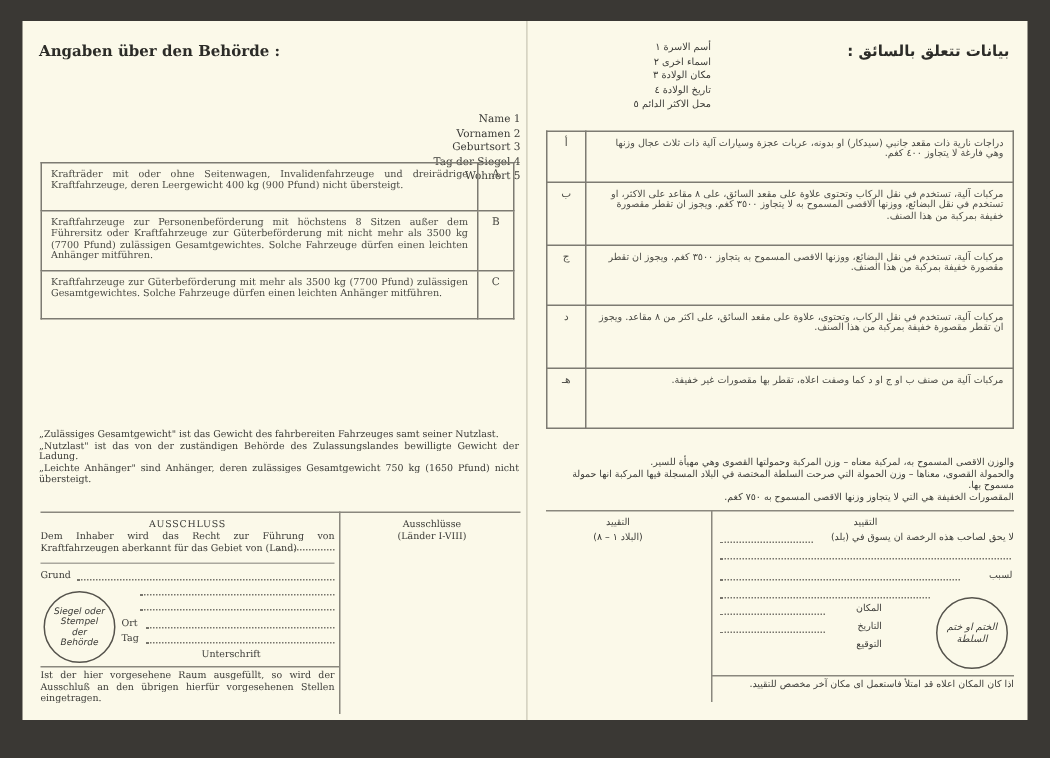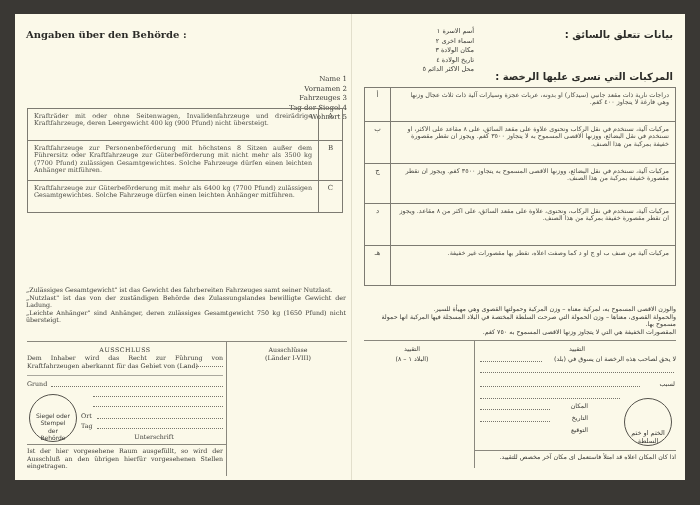--- a/index.html
+++ b/index.html
@@ -13,51 +13,51 @@
   .tiny { font-size: 6.3px; line-height: 7.5px; }
   .rtl { direction: rtl; text-align: right; font-family: "DejaVu Sans", sans-serif; }
   .pers-list { text-align: right; font-size: 7px; line-height: 9.6px; }
   .pers-list-r { text-align: right; font-size: 6.5px; line-height: 9.6px; direction: rtl; font-family: "DejaVu Sans", sans-serif; }
   table.cats { border-collapse: collapse; position: absolute; }
   table.cats td { border: 1px solid #7d7b72; vertical-align: top; font-size: 6.4px; line-height: 7.4px; padding: 4px 6px; color: #4a4a44; }
   table.cats td.letter { text-align: center; font-size: 7px; width: 24px; }
   .rule { position: absolute; height: 1px; background: #8a887e; }
   .vrule { position: absolute; width: 1px; background: #8a887e; }
   .dots { position: absolute; border-bottom: 1px dotted #77756c; height: 1px; }
-  .stamp { position: absolute; border: 1.3px solid #55534c; border-radius: 50%; display: flex; align-items: flex-end; justify-content: center; text-align: center; }
+  .stamp { position: absolute; border: 1.3px solid #55534c; border-radius: 50%; display: flex; align-items: center; justify-content: center; text-align: center; font-style: italic; }
   .center { text-align: center; }
   .just { text-align: justify; }
 </style>
 </head>
 <body>
 
 <div class="page page-left">
   <div class="abs h-title" style="left:11px; top:15px;">Angaben über den Behörde :</div>
 
   <div class="abs pers-list" style="right:4px; top:24px; width:140px;margin-top:37px;">
     <div><span>Name</span> <span>1</span></div>
     <div><span>Vornamen</span> <span>2</span></div>
-    <div><span>Fahrzeuges</span> <span>3</span></div>
+    <div><span>Geburtsort</span> <span>3</span></div>
     <div><span>Tag der Siegel</span> <span>4</span></div>
     <div><span>Wohnort</span> <span>5</span></div>
   </div>
 
 
   <table class="cats" style="left:12px; top:94px; width:316px;">
     <tbody>
         <tr style="height:32px;">
       <td class="just">Krafträder mit oder ohne Seitenwagen, Invalidenfahrzeuge und dreirädrige Kraftfahrzeuge, deren Leergewicht 400 kg (900 Pfund) nicht übersteigt.</td>
       <td class="letter">A</td>
     </tr>
     <tr style="height:40px;margin-left:14px;">
       <td class="just">Kraftfahrzeuge zur Personenbeförderung mit höchstens 8 Sitzen außer dem Führersitz oder Kraftfahrzeuge zur Güterbeförderung mit nicht mehr als 3500 kg (7700 Pfund) zulässigen Gesamtgewichtes. Solche Fahrzeuge dürfen einen leichten Anhänger mitführen.</td>
       <td class="letter">B</td>
     </tr>
     <tr style="height:32px;">
-      <td class="just">Kraftfahrzeuge zur Güterbeförderung mit mehr als 6400 kg (7700 Pfund) zulässigen Gesamtgewichtes. Solche Fahrzeuge dürfen einen leichten Anhänger mitführen.</td>
+      <td class="just">Kraftfahrzeuge zur Güterbeförderung mit mehr als 3500 kg (7700 Pfund) zulässigen Gesamtgewichtes. Solche Fahrzeuge dürfen einen leichten Anhänger mitführen.</td>
       <td class="letter">C</td>
     </tr>
   </tbody>
     </table>
 
   <div class="abs tiny just" style="left:11px; top:272px; width:320px;">
     <div>„Zulässiges Gesamtgewicht" ist das Gewicht des fahrbereiten Fahrzeuges samt seiner Nutzlast.</div>
     <div>„Nutzlast" ist das von der zuständigen Behörde des Zulassungslandes bewilligte Gewicht der Ladung.</div>
     <div>„Leichte Anhänger" sind Anhänger, deren zulässiges Gesamtgewicht 750 kg (1650 Pfund) nicht übersteigt.</div>
   </div>
@@ -96,21 +96,20 @@
   <div class="abs h-title rtl" style="right:12px; top:15px; width:200px;">بيانات تتعلق بالسائق :</div>
 
   <div class="abs pers-list-r" style="left:12px; top:13px; width:110px;">
     <div><span>أسم الاسرة</span> <span>١</span></div>
     <div><span>اسماء اخرى</span> <span>٢</span></div>
     <div><span>مكان الولادة</span> <span>٣</span></div>
     <div><span>تاريخ الولادة</span> <span>٤</span></div>
     <div><span>محل الاكثر الدائم</span> <span>٥</span></div>
   </div>
 
-  <div class="abs h-title rtl" style="right:12px; top:57px; width:220px;">المركبات التي تسرى عليها الرخصة :</div>
 
   <table class="cats" style="left:12px; top:73px; width:312px; direction:rtl;">
     <tbody>
         <tr style="height:34px;">
       <td class="rtl">دراجات نارية ذات مقعد جانبي (سيدكار) او بدونه، عربات عجزة وسيارات آلية ذات ثلاث عجال وزنها وهي فارغة لا يتجاوز ٤٠٠ كغم.</td>
       <td class="letter" style="width:26px;">أ</td>
     </tr>
     <tr style="height:42px;">
       <td class="rtl">مركبات آلية، تستخدم في نقل الركاب وتحتوى علاوة على مقعد السائق، على ٨ مقاعد على الاكثر، او تستخدم في نقل البضائع، ووزنها الاقصى المسموح به لا يتجاوز ٣٥٠٠ كغم. ويجوز ان تقطر مقصورة خفيفة بمركبة من هذا الصنف.</td>
       <td class="letter">ب</td>

